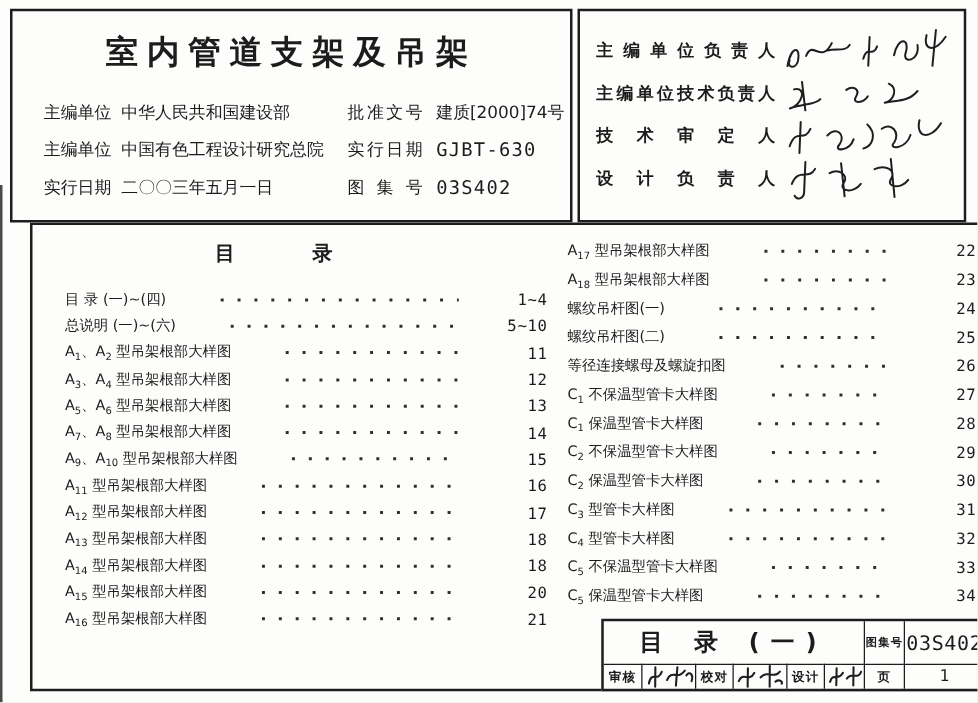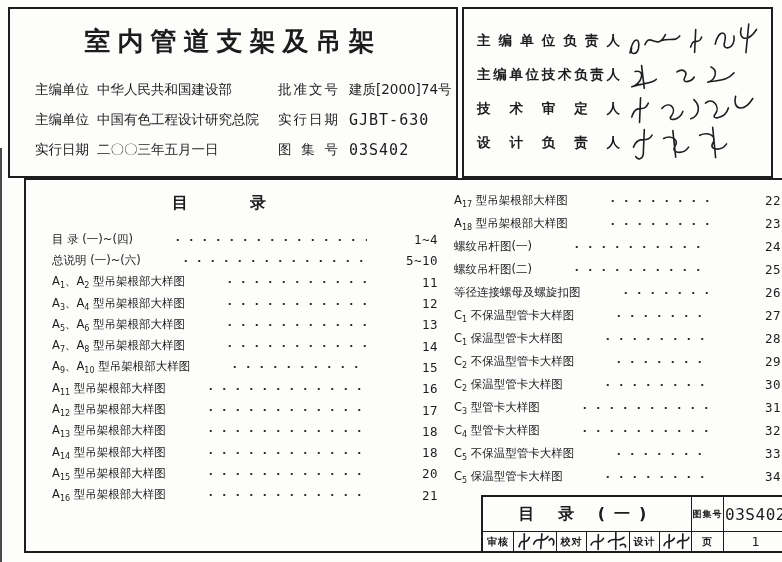--- a/index.html
+++ b/index.html
@@ -53,21 +53,21 @@
   .title-block {
     position:absolute; right:-2px; bottom:-2px; width:308px; height:58px;
     border:2px solid #1d1d1d; background:#fdfdfc;
     display:grid;
     grid-template-columns:30px 43px 30px 43px 30px 1fr 32px 64px;
     grid-template-rows:34px 1fr;
   }
   .tb-cell { display:flex; align-items:center; justify-content:center;
              border-left:1px solid #1d1d1d; border-top:1px solid #1d1d1d; overflow:hidden; }
   .no-bl { border-left:none; } .no-bt { border-top:none; }
-  .tb-title       { grid-column:1/7; font-size:16px; font-weight:600; letter-spacing:9px; }
+  .tb-title       { grid-column:1/7; font-size:19px; font-weight:600; letter-spacing:9px; }
   .tb-atlas-label { font-size:9px; font-weight:600; letter-spacing:1px; }
   .tb-atlas-no    { font-family:"DejaVu Sans Mono", monospace; font-size:16px; letter-spacing:0.5px; }
   .tb-label       { font-size:10px; font-weight:600; letter-spacing:1px; }
   .tb-page-no     { font-family:"DejaVu Sans Mono", monospace; font-size:13px; }
   .tb-sig svg { width:100%; height:20px; overflow:visible; transform:rotate(-3deg); }
 </style>
 </head>
 <body>
 
 <div class="page">

